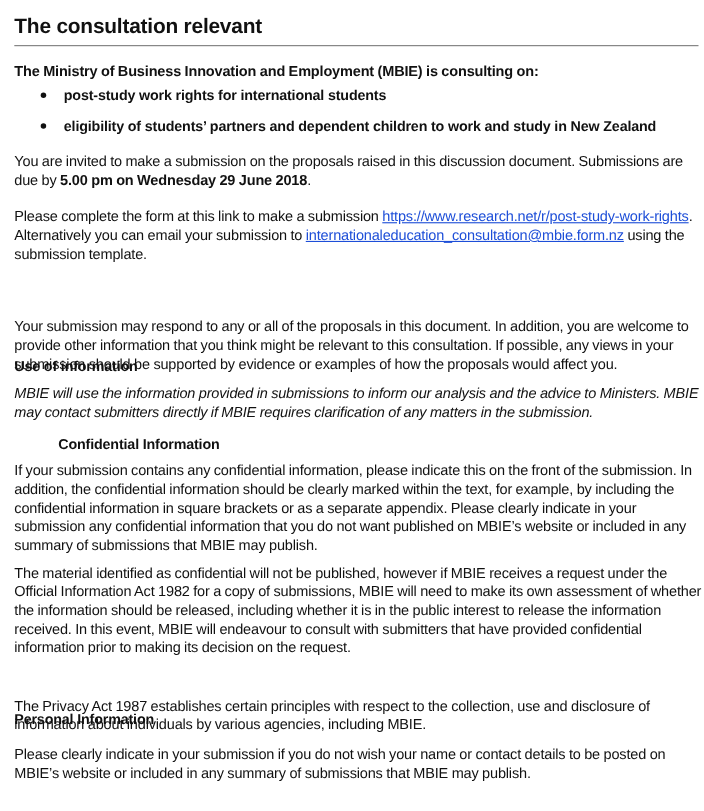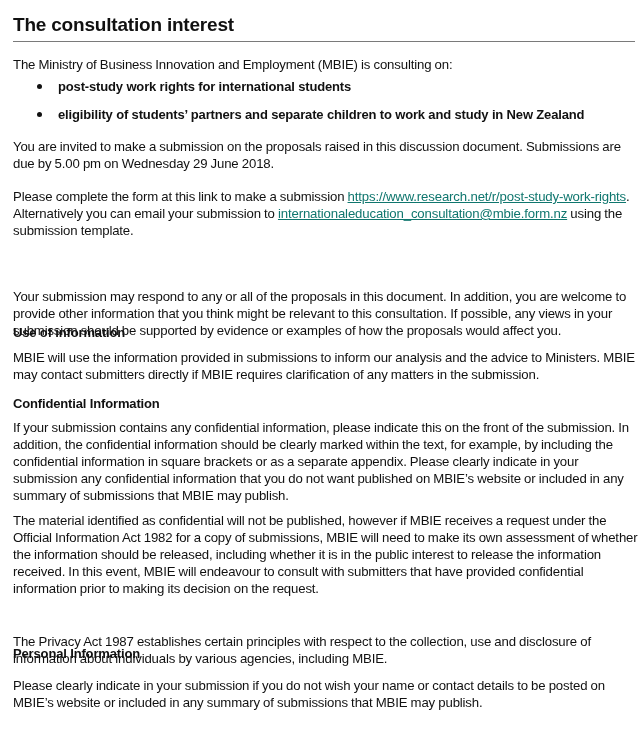--- a/index.html
+++ b/index.html
@@ -41,21 +41,21 @@
     .para {
       position: absolute;
       left: 0;
       width: 625px;
       font-size: 13.2px;
       line-height: 17px;
       margin: 0;
       letter-spacing: -0.15px;
       word-spacing: -0.3px;
     }
-    .bold { font-weight: normal; }
+    .bold { font-weight: bold; }
     .heading {
       position: absolute;
       left: 0;
       font-size: 13px;
       font-weight: bold;
       line-height: 17px;
       margin: 0;
       letter-spacing: -0.15px;
     }
     .bullet-list {
@@ -80,55 +80,55 @@
     .bullet-dot {
       position: absolute;
       left: 24px;
       top: 6px;
       width: 5px;
       height: 5px;
       border-radius: 50%;
       background: #111111;
     }
     a.link {
-      color: #0f766e;
+      color: #1d4ed8;
       text-decoration: underline;
     }
   </style>
 </head>
 <body>
 
 <div class="page">
 
-  <h1 class="title">The consultation interest</h1>
+  <h1 class="title">The consultation relevant</h1>
   <div class="rule"></div>
 
   <p class="para bold" style="top:56px;">The Ministry of Business Innovation and Employment (MBIE) is consulting on:</p>
 
   <ul class="bullet-list">
     <li class="bullet-item">
       <span class="bullet-dot"></span>
       <span>post-study work rights for international students</span>
     </li>
     <li class="bullet-item">
       <span class="bullet-dot"></span>
-      <span>eligibility of students’ partners and separate children to work and study in New Zealand</span>
+      <span>eligibility of students’ partners and dependent children to work and study in New Zealand</span>
     </li>
   </ul>
 
   <p class="para" style="top:138px;"><span>You are invited to make a submission on the proposals raised in this discussion document. Submissions are due by </span><span class="bold">5.00 pm on Wednesday 29 June 2018</span><span>.</span></p>
 
   <p class="para" style="top:188px;"><span>Please complete the form at this link to make a submission </span><a class="link" href="#">https://www.research.net/r/post-study-work-rights</a><span>. Alternatively you can email your submission to </span><a class="link" href="#">internationaleducation_consultation@mbie.form.nz</a><span> using the submission template.</span></p>
 
   <p class="para" style="top:255px;margin-top:33px;">Your submission may respond to any or all of the proposals in this document.  In addition, you are welcome to provide other information that you think might be relevant to this consultation. If possible, any views in your submission should be supported by evidence or examples of how the proposals would affect you.</p>
 
   <h2 class="heading" style="top:324px;">Use of information</h2>
-  <p class="para" style="top:349px;">MBIE will use the information provided in submissions to inform our analysis and the advice to Ministers. MBIE may contact submitters directly if MBIE requires clarification of any matters in the submission.</p>
+  <p class="para" style="top:349px;font-style:italic;">MBIE will use the information provided in submissions to inform our analysis and the advice to Ministers. MBIE may contact submitters directly if MBIE requires clarification of any matters in the submission.</p>
 
-  <h2 class="heading" style="top:395px;">Confidential Information</h2>
+  <h2 class="heading" style="top:395px;margin-left:40px;">Confidential Information</h2>
   <p class="para" style="top:419px;">If your submission contains any confidential information, please indicate this on the front of the submission. In addition, the confidential information should be clearly marked within the text, for example, by including the confidential information in square brackets or as a separate appendix.  Please clearly indicate in your submission any confidential information that you do not want published on MBIE’s website or included in any summary of submissions that MBIE may publish.</p>
   <p class="para" style="top:512px;">The material identified as confidential will not be published, however if MBIE receives a request under the Official Information Act 1982 for a copy of submissions, MBIE will need to make its own assessment of whether the information should be released, including whether it is in the public interest to release the information received. In this event, MBIE will endeavour to consult with submitters that have provided confidential information prior to making its decision on the request.</p>
 
   <h2 class="heading" style="top:609px;margin-top:36px;">Personal Information</h2>
   <p class="para" style="top:633px;">The Privacy Act 1987 establishes certain principles with respect to the collection, use and disclosure of information about individuals by various agencies, including MBIE.</p>
   <p class="para" style="top:677px;">Please clearly indicate in your submission if you do not wish your name or contact details to be posted on MBIE’s website or included in any summary of submissions that MBIE may publish.</p>
 
 </div>
 
 </body></html>

